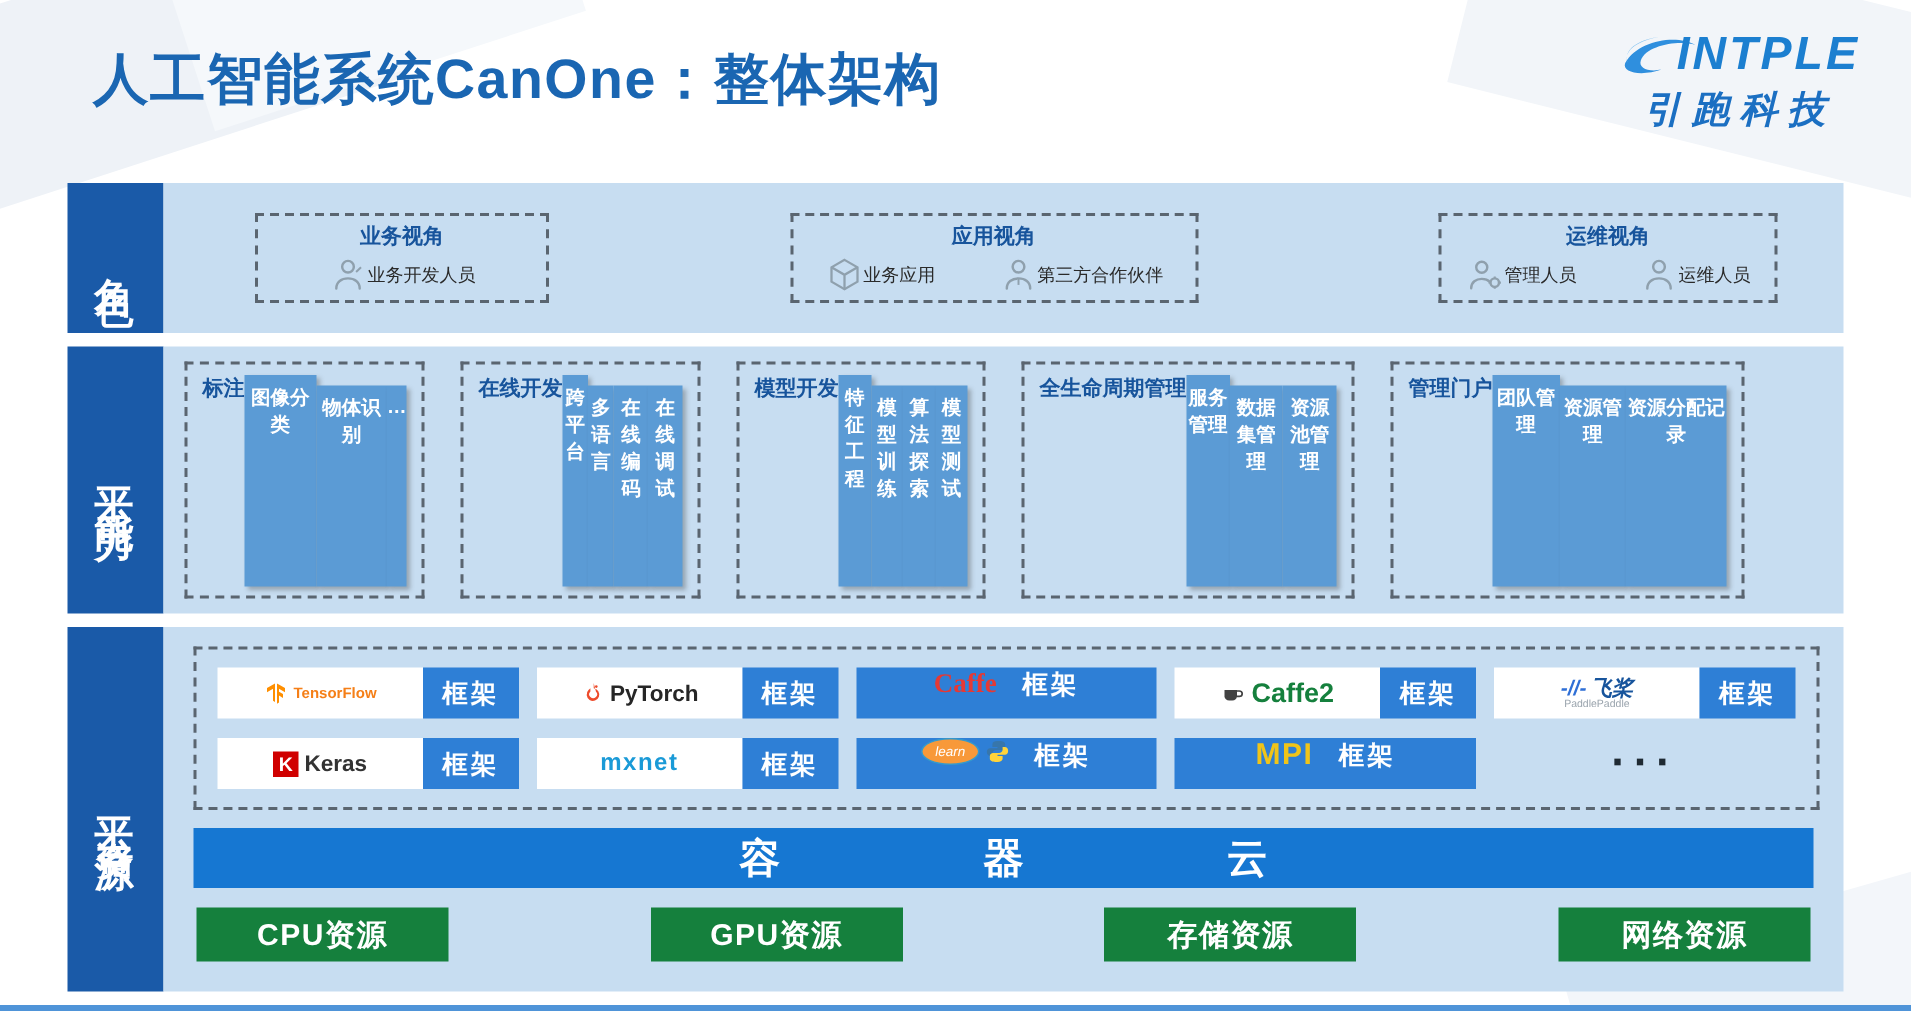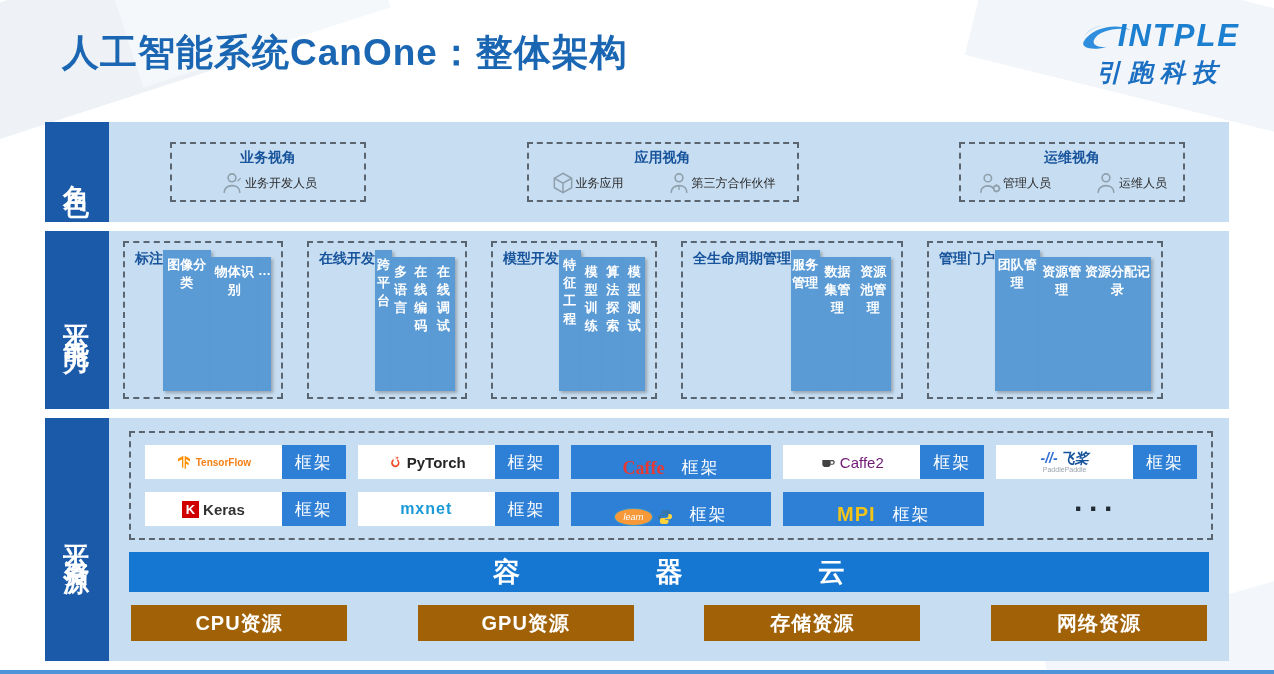--- a/index.html
+++ b/index.html
@@ -53,51 +53,51 @@
   .cap-btn + .cap-btn { margin-top:7px; }
 
   
   .row-res { height:243px; }
   .resources-panel { padding:13px 12px 12px; }
   .fw-box { border:2px dashed #5a6570; padding:12px 14px; margin:0 4px 12px 8px; }
   .fw-row { display:flex; gap:12px; }
   .fw-row + .fw-row { margin-top:13px; }
   .fw-tile { flex:1; height:34px; display:flex; }
   .fw-logo { background:#fff; flex:1; display:flex; align-items:center; justify-content:center; gap:4px; overflow:hidden; }
-  .fw-suffix { background:#2e7fd6; width:64px; color:#fff; font-weight:normal; font-size:17px;
+  .fw-suffix { background:#2e7fd6; width:64px; color:#fff; font-weight:bold; font-size:17px;
                display:flex; align-items:center; justify-content:center; letter-spacing:2px; }
-  .fw-tile.blue { background:#2e7fd6; align-items:flex-end; justify-content:center; gap:17px; }
+  .fw-tile.blue { background:#2e7fd6; align-items:flex-start; justify-content:center; gap:17px; }
   .fw-tile.blue .fw-logo { background:transparent; flex:0 0 auto; }
   .fw-tile.blue .fw-suffix { background:transparent; width:auto; }
   .fw-tile.more { background:transparent; align-items:center; justify-content:center;
                   color:#1f2a33; font-size:30px; font-weight:bold; letter-spacing:5px; }
 
   .tf-text { color:#f57f17; font-size:10px; font-weight:bold; }
   .pt-text { color:#262626; font-size:15px; font-weight:bold; }
   .caffe-text { color:#e53935; font-size:18px; font-weight:bold; font-family:"Liberation Serif",serif; }
-  .caffe2-text { color:#701a75; font-size:15px; font-weight:normal; }
+  .caffe2-text { color:#15803d; font-size:18px; font-weight:bold; }
   .paddle-logo { flex-direction:column; gap:0; line-height:1; }
   .pp-row { display:flex; align-items:center; gap:3px; }
   .pp-mark { color:#2f6fd6; font-weight:bold; font-style:italic; font-size:14px; }
   .pp-text { color:#17549c; font-weight:bold; font-size:14px; font-style:italic; }
   .pp-sub { color:#9aa4ad; font-size:7px; margin-top:1px; }
   .keras-k { background:#d00000; color:#fff; width:17px; height:17px; display:flex; align-items:center;
              justify-content:center; font-weight:bold; font-size:13px; }
   .keras-text { color:#333; font-size:15px; font-weight:bold; }
   .mx-text { color:#1a9ad7; font-size:16px; font-weight:bold; letter-spacing:1px; }
   .sk-ellipse { background:#f89939; border-radius:50%; color:#fff; font-size:9px; font-style:italic;
                 padding:3px 8px; border:1px solid #3499cd; }
   .mpi-text { color:#f0c419; font-size:20px; font-weight:bold; letter-spacing:1px; }
 
   .container-cloud { margin:0 8px 13px; background:#1677d2; height:40px; display:flex;
                      align-items:center; justify-content:center; }
   .container-cloud span { color:#fff; font-size:27px; font-weight:bold; letter-spacing:64px; margin-right:-64px; }
 
   .res-row { display:flex; justify-content:space-between; padding:0 10px; }
-  .res-btn { width:216px; height:36px; background:#a16207; color:#fff; font-weight:bold; font-size:20px;
+  .res-btn { width:168px; height:36px; background:#15803d; color:#fff; font-weight:bold; font-size:20px;
              display:flex; align-items:center; justify-content:center; letter-spacing:1px; }
 
   .footer-line { position:absolute; left:0; bottom:0; width:100%; height:4px; background:#4f94d8; z-index:2; }
 
   .icon-svg { display:block; }
 </style>
 </head>
 <body>
 
 <div class="slide">

